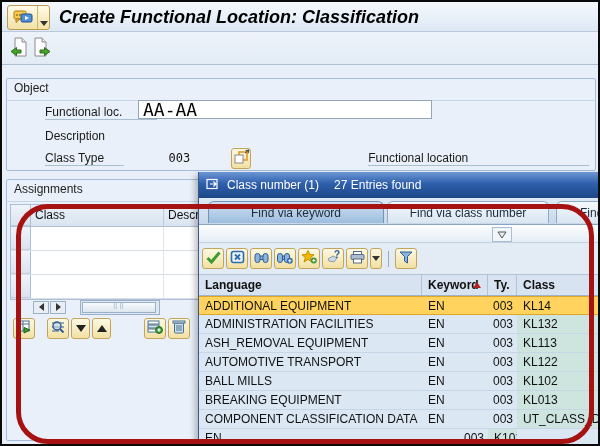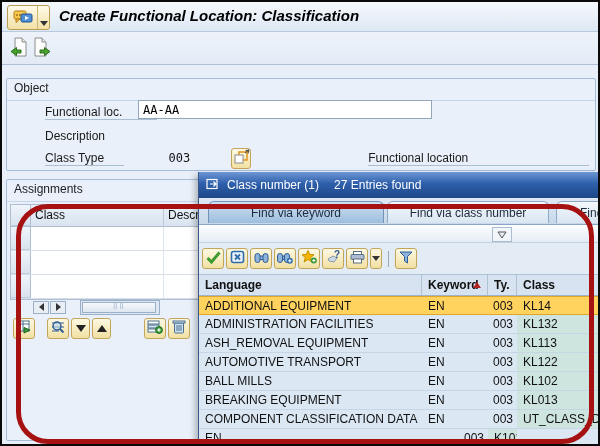--- a/index.html
+++ b/index.html
@@ -7,37 +7,37 @@
           background:#e9eff8;overflow:hidden;font-size:12px;color:#111;}
 
   
   .titlebar{position:absolute;left:0;top:0;right:0;height:29px;
             background:linear-gradient(#f5f9fd,#dde8f4);border-bottom:1px solid #b9cadf;}
   .svc-btn{position:absolute;left:5px;top:3px;width:41px;height:23px;display:flex;align-items:center;
            background:linear-gradient(#fffbe9,#f2e1a6);border:1px solid #b99c50;border-radius:3px;}
   .svc-main{flex:1;display:flex;align-items:center;justify-content:center;height:100%;}
   .svc-caret{width:12px;height:100%;border-left:1px solid #cdb66f;display:flex;align-items:flex-end;justify-content:center;padding-bottom:3px;box-sizing:border-box;}
   .caret{width:0;height:0;border-left:4px solid transparent;border-right:4px solid transparent;border-top:5px solid #333;}
-  .app-title{position:absolute;left:57px;top:5px;font-size:15px;font-weight:bold;font-style:italic;color:#000;text-align:right;}
+  .app-title{position:absolute;left:57px;top:5px;font-size:18px;font-weight:bold;font-style:italic;color:#000;text-align:right;}
 
   
   .toolbar{position:absolute;left:0;top:30px;right:0;height:32px;border-bottom:1px solid #aebfd6;
            background:linear-gradient(#eef3fa,#e2ebf5);}
   .flat-btn{position:absolute;top:5px;width:22px;height:23px;background:transparent;border:1px solid transparent;
             display:flex;align-items:center;justify-content:center;padding:0;}
 
   
   .group{position:absolute;background:#e9f0f9;border:1px solid #a3bddb;border-radius:2px;box-sizing:border-box;}
   .group-title{padding:2px 7px 5px;border-bottom:1px solid #c6d6e8;color:#222;}
   .fld-label{display:inline-block;color:#1a1a1a;margin-left:30px;}
   .u-line{border-bottom:1px solid #a8bed2;}
 
   .obj-row{position:absolute;left:8px;right:6px;height:20px;display:flex;align-items:center;}
   .sap-input{position:absolute;left:123px;top:-2px;width:284px;height:15px;border:1px solid #93a5b8;background:#fff;
-             font-family:"DejaVu Sans Mono",monospace;font-size:12px;padding:1px 4px;color:#000;}
+             font-family:"DejaVu Sans Mono",monospace;font-size:18px;padding:1px 4px;color:#000;}
   .mono{font-family:"DejaVu Sans Mono",monospace;}
 
   .icon-btn{background:linear-gradient(#fdf9e4,#f2e0a2);border:1px solid #c2a55a;border-radius:3px;
             display:flex;align-items:center;justify-content:center;padding:0;}
 
   
   .asg-table{position:absolute;left:3px;top:24px;width:556px;border:1px solid #aebfd3;background:#fff;}
   .asg-hrow,.asg-row{display:grid;grid-template-columns:20px 133px 1fr;}
   .asg-hrow{background:linear-gradient(#eaf1f8,#d9e4f0);border-bottom:1px solid #aebfd3;height:21px;}
   .asg-hcell{padding:3px 4px;border-right:1px solid #bccbdc;overflow:hidden;white-space:nowrap;}

